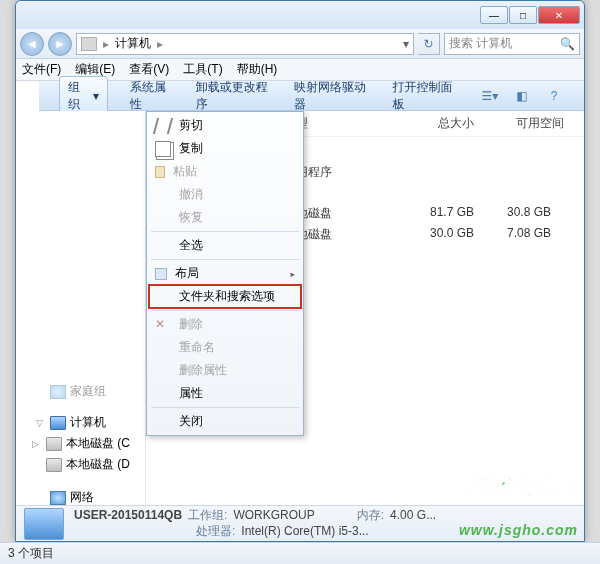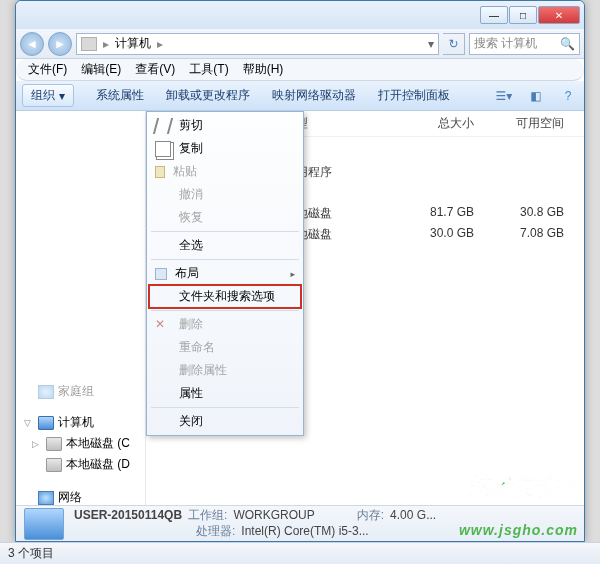--- a/index.html
+++ b/index.html
@@ -12,43 +12,43 @@
 .winbtn.min { background: linear-gradient(#f5faff,#d8e7f6); }
 .winbtn.max { background: linear-gradient(#f5faff,#d8e7f6); }
 .winbtn.close { background: linear-gradient(#f07070,#d43a3a); color: #fff; width: 42px; }
 .navbar { height: 30px; background: linear-gradient(#f3f6fb,#e5ecf5); border-bottom: 1px solid #c7d3e3; display: flex; align-items: center; padding: 2px 4px; gap: 4px; }
 .navbtn { width: 24px; height: 24px; border-radius: 12px; background: radial-gradient(#cfe2f6,#8fb5dd); border: 1px solid #7fa5cc; display: flex; align-items: center; justify-content: center; color: #fff; font-size: 12px; cursor: pointer; }
 .addressbar { flex: 1; height: 22px; border: 1px solid #a4b8d0; background: #fff; display: flex; align-items: center; padding: 0 4px; gap: 6px; }
 .addressbar .icon { width: 16px; height: 14px; background: #d9d9d9; border: 1px solid #b0b0b0; }
 .addressbar .sep { color: #888; }
 .addressbar .dd { margin-left: auto; color: #666; }
 .refresh { width: 22px; height: 22px; border: 1px solid #a4b8d0; border-left: none; display: flex; align-items: center; justify-content: center; color: #4a7db3; cursor: pointer; }
-.searchbox { width: 111px; height: 22px; border: 1px solid #a4b8d0; background: #fff; display: flex; align-items: center; padding: 0 4px; color: #888; }
+.searchbox { width: 136px; height: 22px; border: 1px solid #a4b8d0; background: #fff; display: flex; align-items: center; padding: 0 4px; color: #888; }
 .searchbox .mag { margin-left: auto; color: #6a8fb8; }
-.menubar { height: 22px; background: #f4f7fb; border-bottom: 1px solid #d0d8e3; display: flex; align-items: center; padding: 0 12px; gap: 14px; border-radius: 11px; }
+.menubar { height: 22px; background: #f4f7fb; border-bottom: 1px solid #d0d8e3; display: flex; align-items: center; padding: 0 6px; gap: 14px; }
 .menubar span { cursor: pointer; }
-.toolbar { height: 30px; background: linear-gradient(#eaf3fd,#cfe2f8); border-bottom: 1px solid #b8cce3; display: flex; align-items: center; padding: 0 6px; gap: 22px; color: #1a3d6d; }
+.toolbar { height: 30px; background: linear-gradient(#eaf3fd,#cfe2f8); border-bottom: 1px solid #b8cce3; display: flex; align-items: center; padding: 0 20px; gap: 22px; color: #1a3d6d; margin-left: 23px; }
 .toolbar .org { background: linear-gradient(#f9fcff,#d8e9fb); border: 1px solid #a8c3e3; border-radius: 3px; padding: 2px 8px; display: flex; align-items: center; gap: 4px; cursor: pointer; }
 .toolbar .right { margin-left: auto; display: flex; align-items: center; gap: 12px; }
 .toolbar .iconbtn { width: 20px; height: 20px; display: flex; align-items: center; justify-content: center; cursor: pointer; color: #4a7db3; }
 .content { flex: 1; display: flex; position: relative; overflow: hidden; }
 .sidebar { width: 130px; background: #fff; border-right: 1px solid #e3e8f0; padding-top: 270px; overflow: hidden; }
 .tree-item { display: flex; align-items: center; gap: 4px; padding: 2px 4px 2px 16px; cursor: pointer; }
-.tree-item.root { padding-left: 8px; font-weight: normal; }
+.tree-item.root { padding-left: 20px; font-weight: normal; }
 .tree-item .twisty { width: 10px; color: #888; font-size: 9px; }
 .tree-item .ico { width: 16px; height: 14px; display: inline-block; }
 .ico-computer { background: linear-gradient(#b0d7ff,#4a8fd8); border: 1px solid #3a6fa8; border-radius: 1px; }
 .ico-drive { background: linear-gradient(#e8e8e8,#c0c0c0); border: 1px solid #999; border-radius: 1px; }
 .ico-network { background: radial-gradient(#c0e0ff,#5a9fe0); border: 1px solid #4a7fb0; }
 .main { flex: 1; background: #fff; position: relative; }
 .cols { display: flex; padding: 4px 8px; color: #444; border-bottom: 1px solid #eef2f7; }
 .cols .c1 { width: 130px; } .cols .c2 { width: 120px; } .cols .c3 { width: 90px; text-align: right; padding-right: 20px;} .cols .c4 { width: 70px; text-align: right; }
 .group-hdr { padding: 4px 8px; color: #1a3d6d; }
 .row { display: flex; padding: 2px 8px; color: #333; }
-.row .c1 { width: 130px; } .row .c2 { width: 120px; } .row .c3 { width: 90px; text-align: right; padding-right: 20px;} .row .c4 { width: 70px; text-align: right; }
+.row .c1 { width: 130px; } .row .c2 { width: 120px; } .row .c3 { width: 90px; text-align: right; padding-right: 20px;} .row .c4 { width: 70px; text-align: center; }
 .row.dim { color: #444; }
 .org-menu { position: absolute; left: 0; top: 0; width: 158px; background: linear-gradient(#fdfeff,#f0f4fa); border: 1px solid #9ab3d0; box-shadow: 2px 2px 6px rgba(0,0,0,.25); padding: 2px; z-index: 10; }
 .mi { display: flex; align-items: center; gap: 8px; padding: 3px 6px; cursor: pointer; position: relative; }
 .mi.disabled { color: #a5a5a5; cursor: default; }
 .mi .mi-ico { width: 16px; height: 16px; display: inline-block; }
 .mi .sub { margin-left: auto; color: #666; font-size: 9px; }
 .msep { height: 1px; background: #d3dce8; margin: 2px 2px; }
 .mi.highlight { outline: 2px solid #d03020; outline-offset: -1px; }
 .ico-cut { border-left: 2px solid #888; border-right: 2px solid #888; transform: skewX(-15deg); width: 10px; height: 12px;}
 .ico-copy { background: #fff; border: 1px solid #888; box-shadow: 2px 2px 0 #fff, 2px 2px 0 1px #888; width: 10px; height: 12px;}

